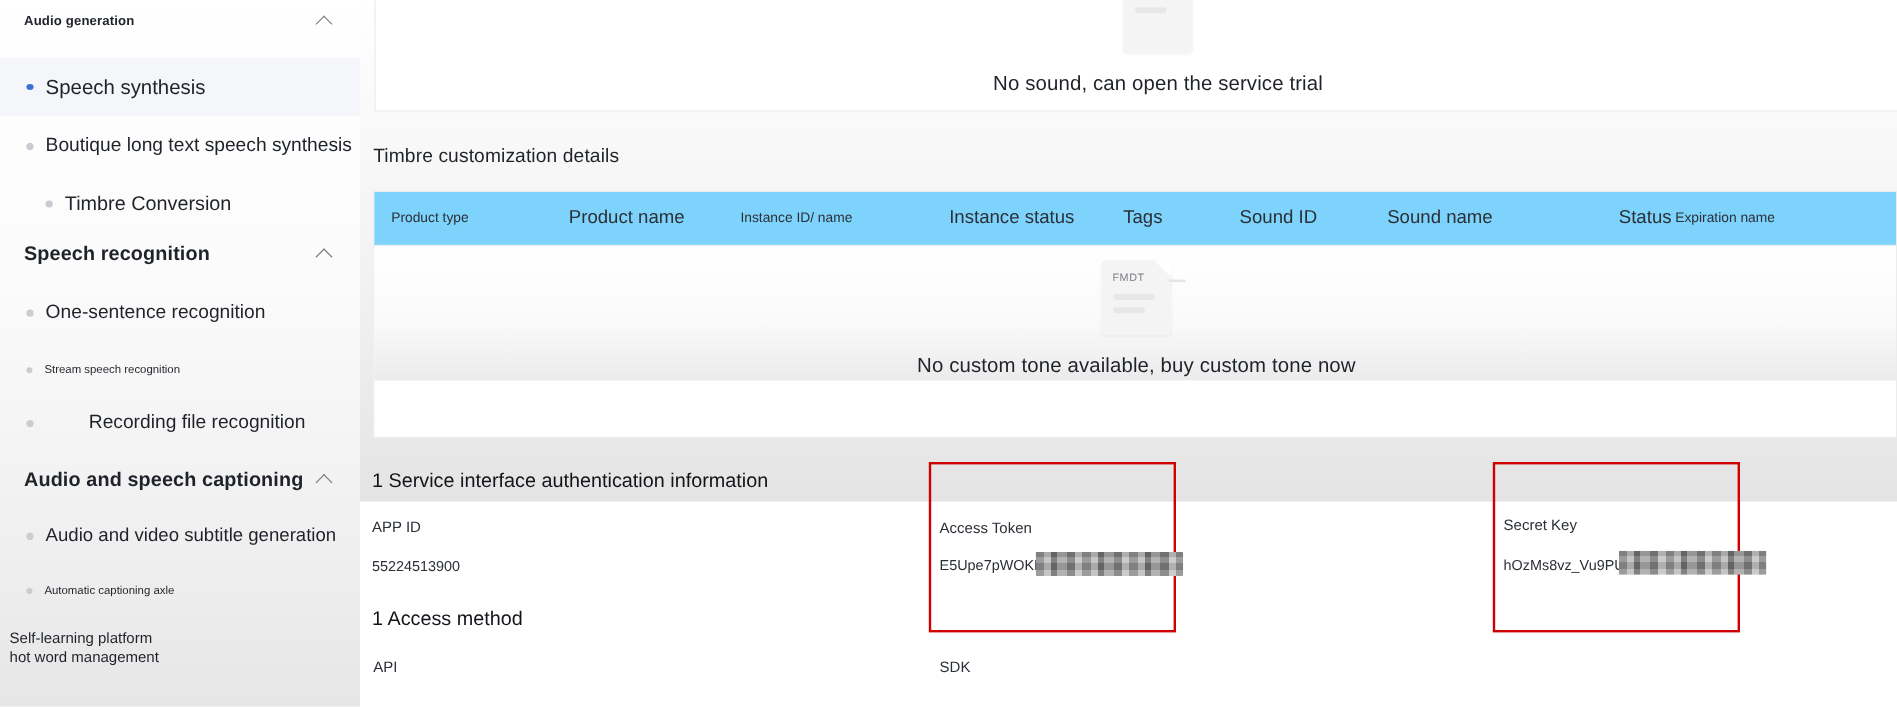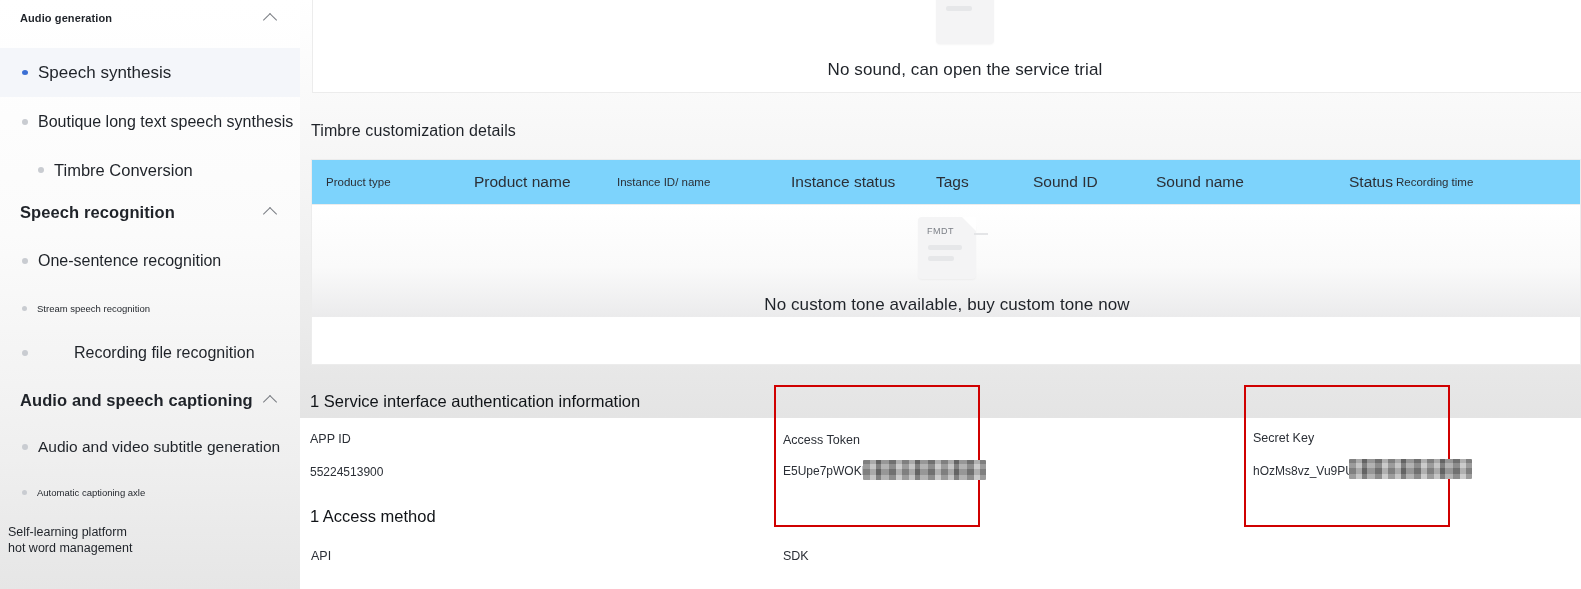--- a/index.html
+++ b/index.html
@@ -319,21 +319,21 @@
     <div class="tbl" style="left:11px; top:159px; width:1270px; height:206px;">
       <div class="tbl-head">
         <span class="th" style="left:14px; font-size:11.5px;">Product type</span>
         <span class="th" style="left:162px; font-size:15.5px;">Product name</span>
         <span class="th" style="left:305px; font-size:11.5px;">Instance ID/ name</span>
         <span class="th" style="left:479px; font-size:15.5px;">Instance status</span>
         <span class="th" style="left:624px; font-size:15.5px;">Tags</span>
         <span class="th" style="left:721px; font-size:15.5px;">Sound ID</span>
         <span class="th" style="left:844px; font-size:15.5px;">Sound name</span>
         <span class="th" style="left:989px; font-size:15.5px;margin-left:48px;">Status</span>
-        <span class="th" style="left:1084px; font-size:11.5px;">Recording time</span>
+        <span class="th" style="left:1084px; font-size:11.5px;">Expiration name</span>
       </div>
       <div class="tbl-body">
         <div style="position:absolute; left:0; top:12px; width:1270px; text-align:center;">
           <div class="doc-icon">
             <div class="fold"></div>
             <div class="tag">FMDT</div>
             <div class="ln ln1" style="top:28px;"></div>
             <div class="ln ln2" style="top:39px;"></div>
             <div class="stub"></div>
           </div>

